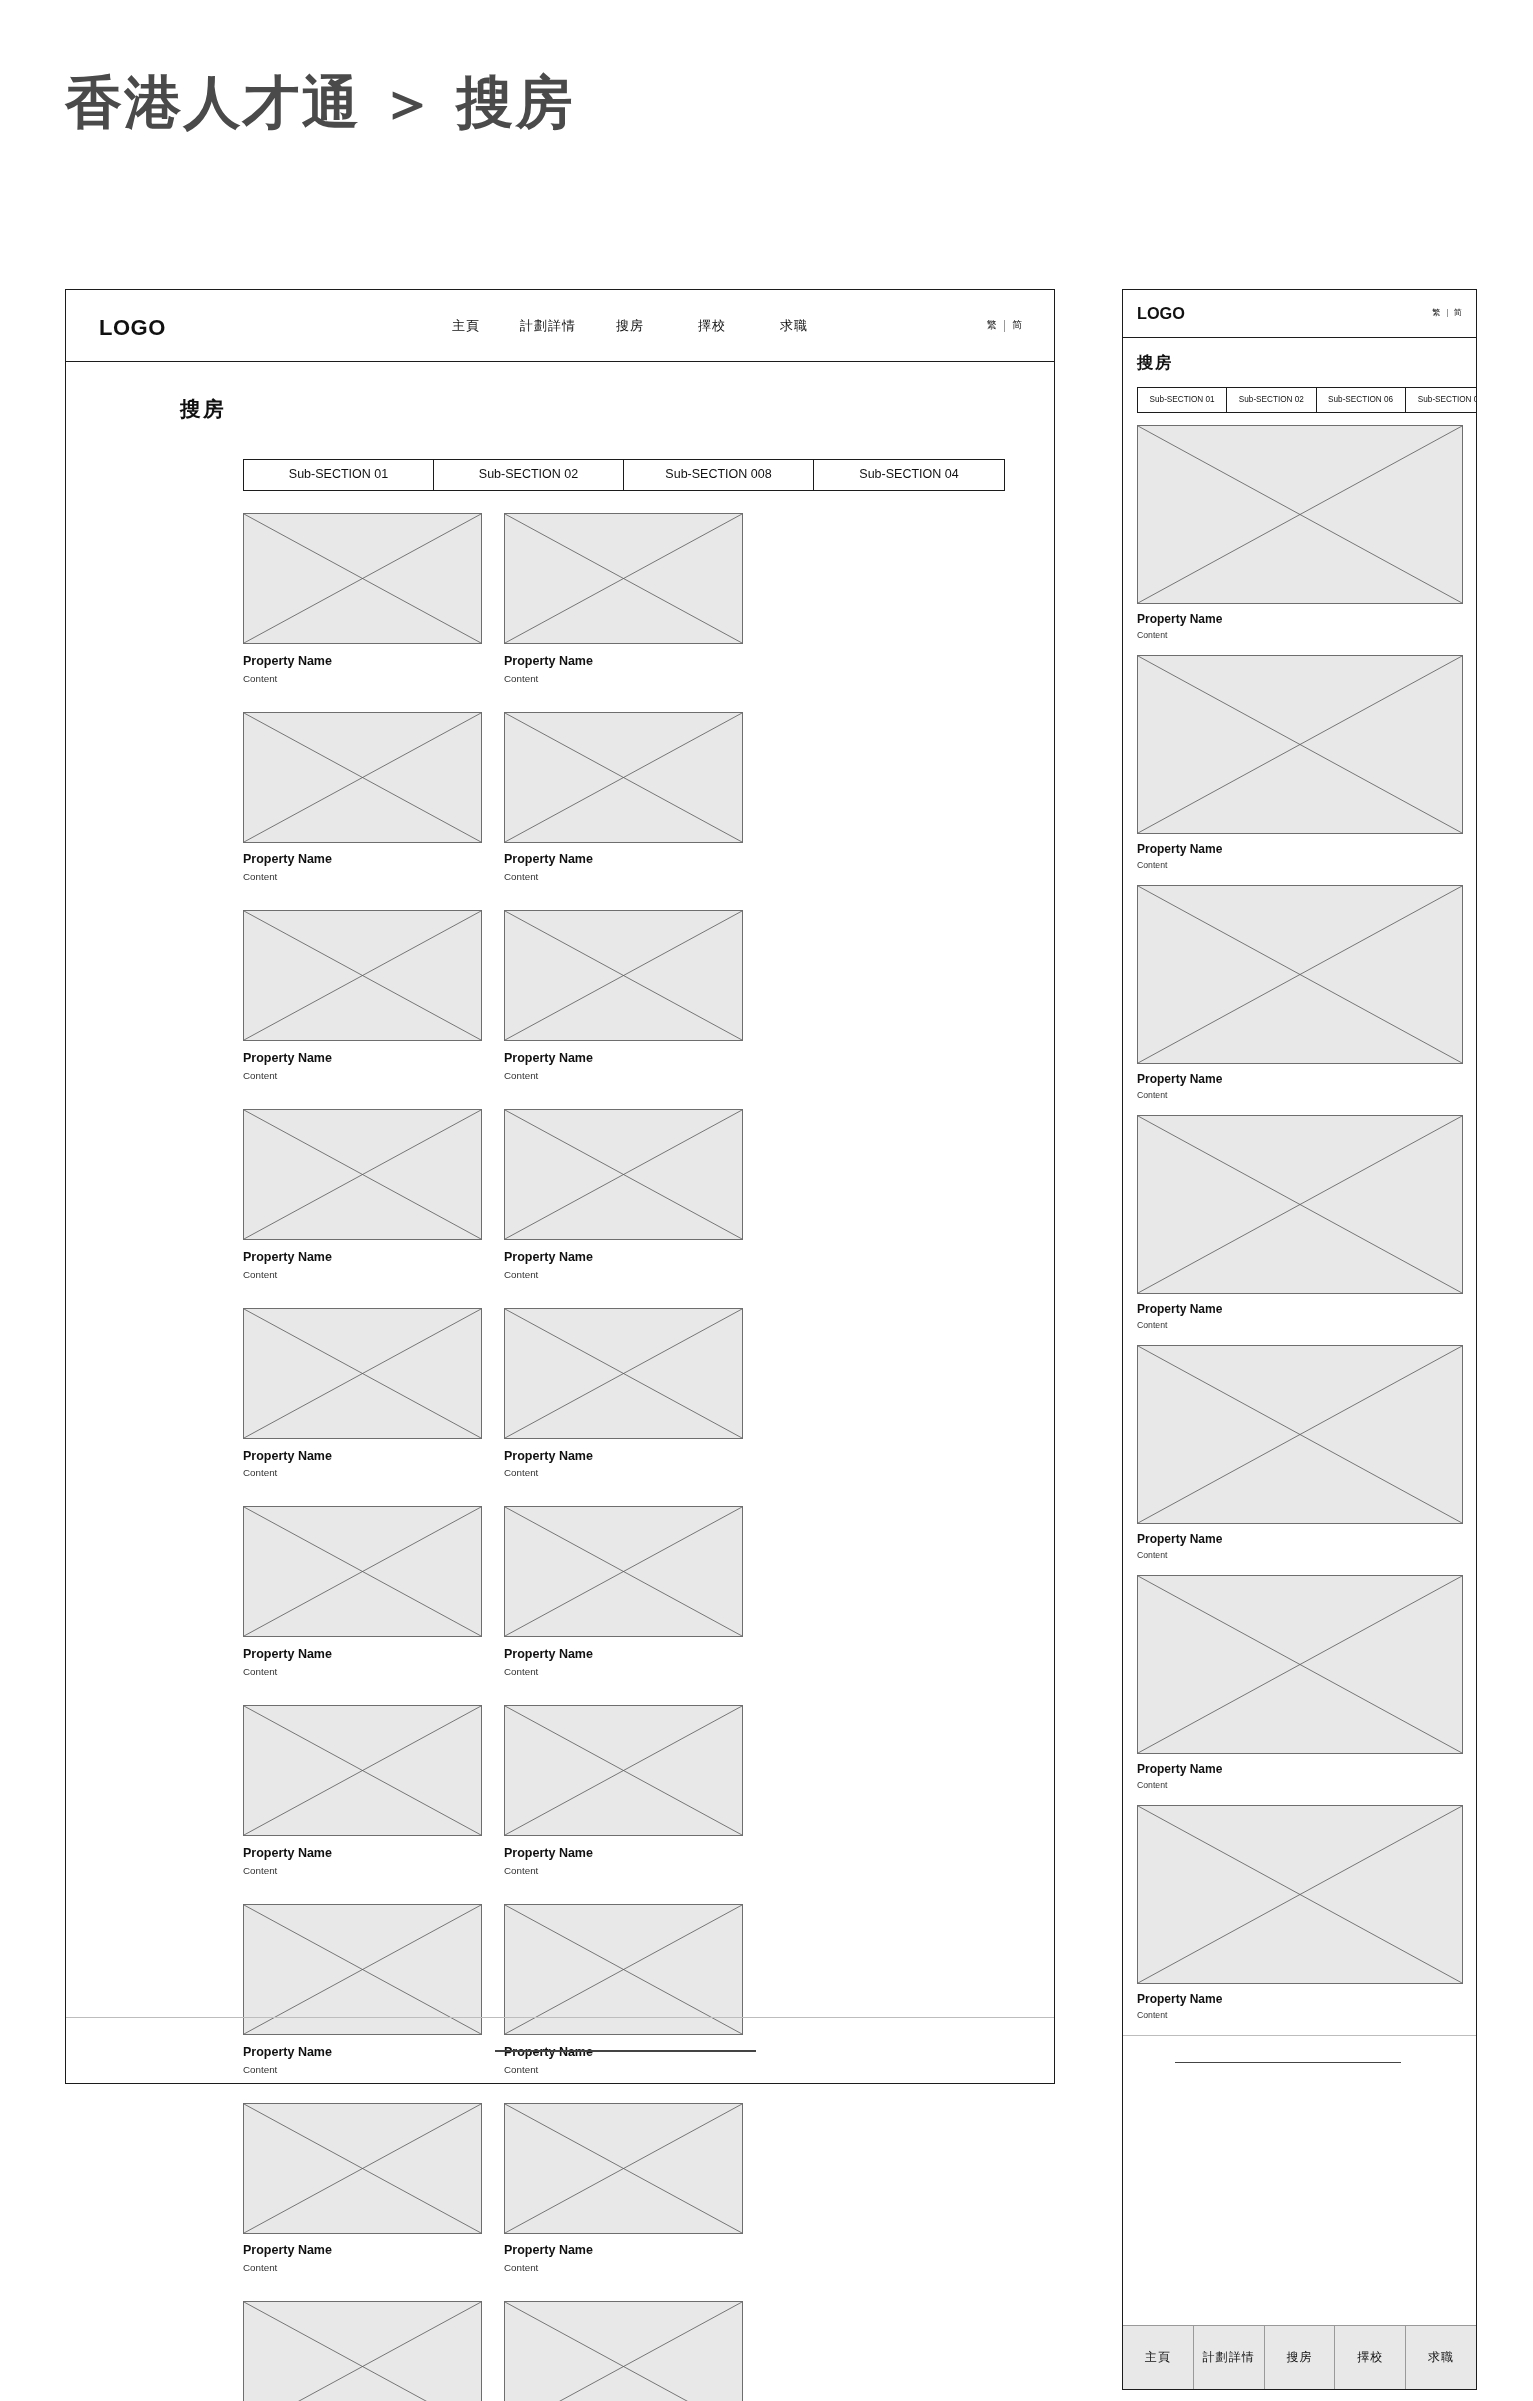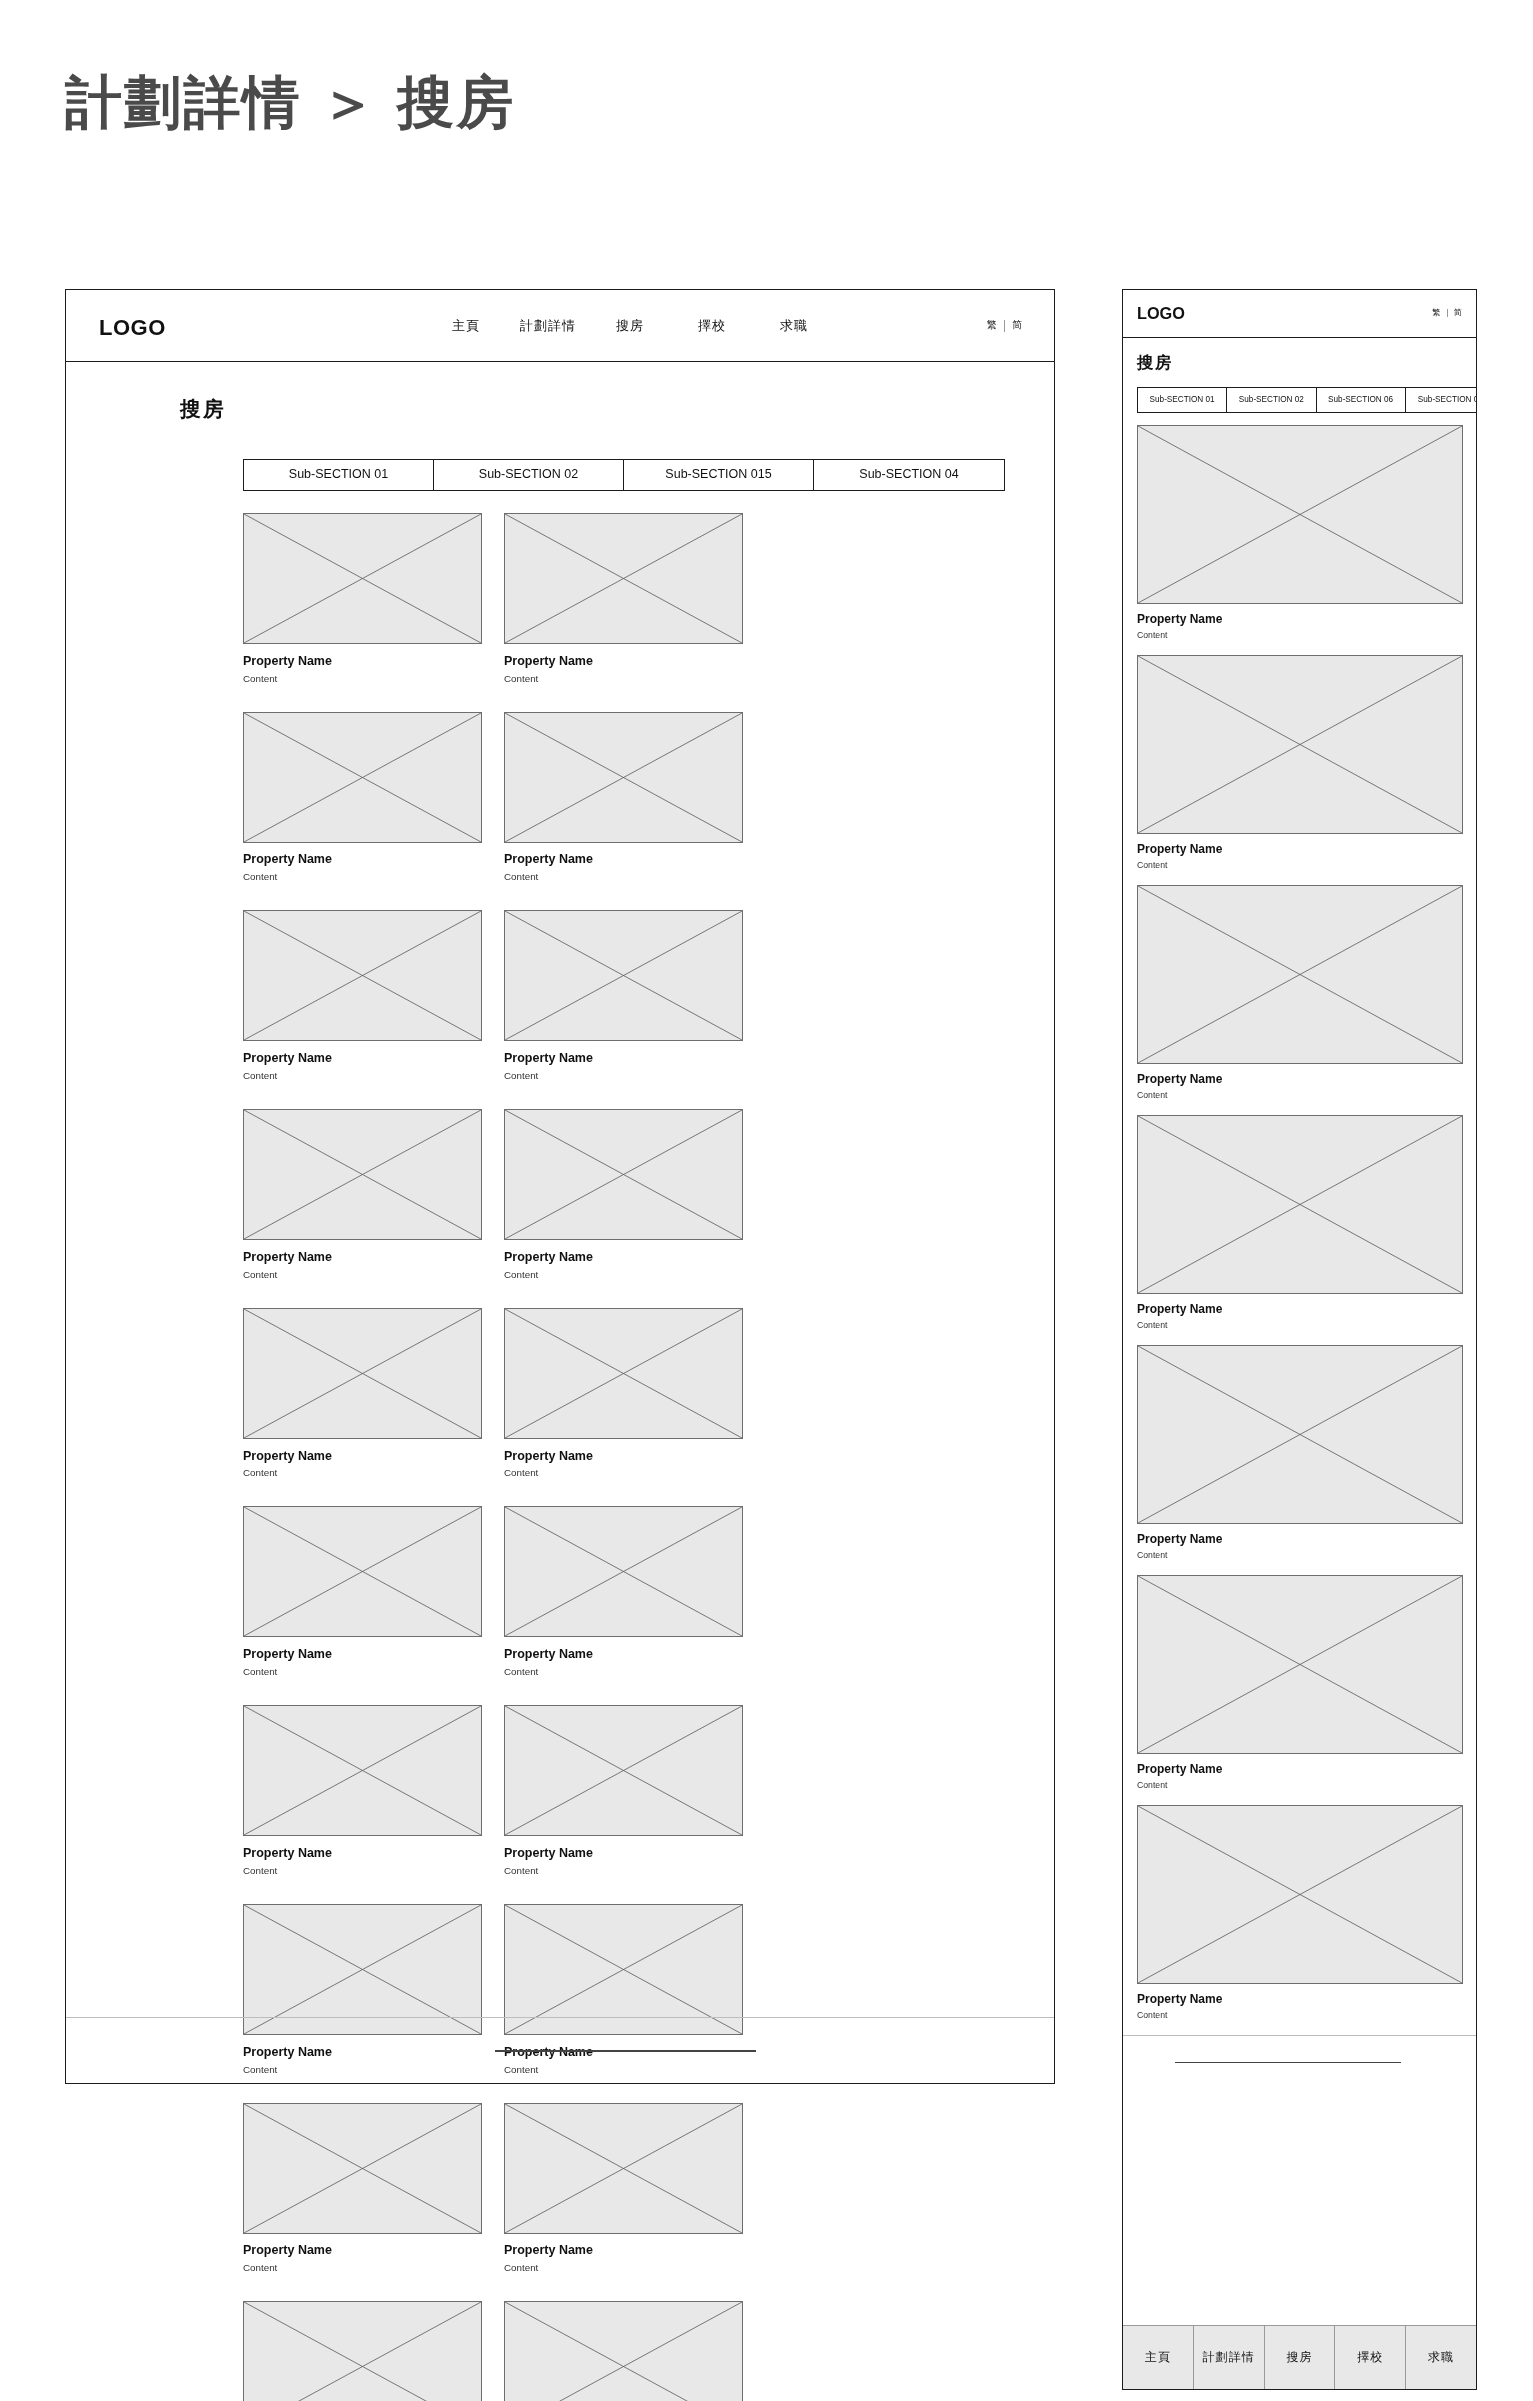--- a/index.html
+++ b/index.html
@@ -287,21 +287,21 @@
     font-size: 12px;
     color: #111;
     border-right: 0.5px solid #9a9a9a;
     letter-spacing: 1.1px;
   }
   .m-tabbar .m-tabitem:last-child { border-right: none; }
 </style>
 </head>
 <body>
 
-<div class="page-title">計劃詳情 ＞ 搜房</div>
+<div class="page-title">香港人才通 ＞ 搜房</div>
 
 <div class="desktop-frame">
 
   <div class="desktop-header">
     <div class="logo">LOGO</div>
     <div class="desktop-nav">
       <div class="nav-item">主頁</div>
       <div class="nav-item">計劃詳情</div>
       <div class="nav-item">搜房</div>
       <div class="nav-item">擇校</div>
@@ -313,21 +313,21 @@
       <span>简</span>
     </div>
   </div>
 
   <div class="desktop-body">
     <div class="section-title">搜房</div>
 
     <div class="tabs">
       <div class="tab">Sub-SECTION 01</div>
       <div class="tab">Sub-SECTION 02</div>
-      <div class="tab">Sub-SECTION 015</div>
+      <div class="tab">Sub-SECTION 008</div>
       <div class="tab">Sub-SECTION 04</div>
     </div>
 
     <div class="grid" id="desktop-grid">
         <div class="card">
           <div class="thumb">
             <svg viewBox="0 0 440 240" preserveAspectRatio="none">
               <line x1="0" y1="0" x2="440" y2="240" stroke="#5a5a5a" stroke-width="1.5"></line>
               <line x1="440" y1="0" x2="0" y2="240" stroke="#5a5a5a" stroke-width="1.5"></line>
             </svg>

